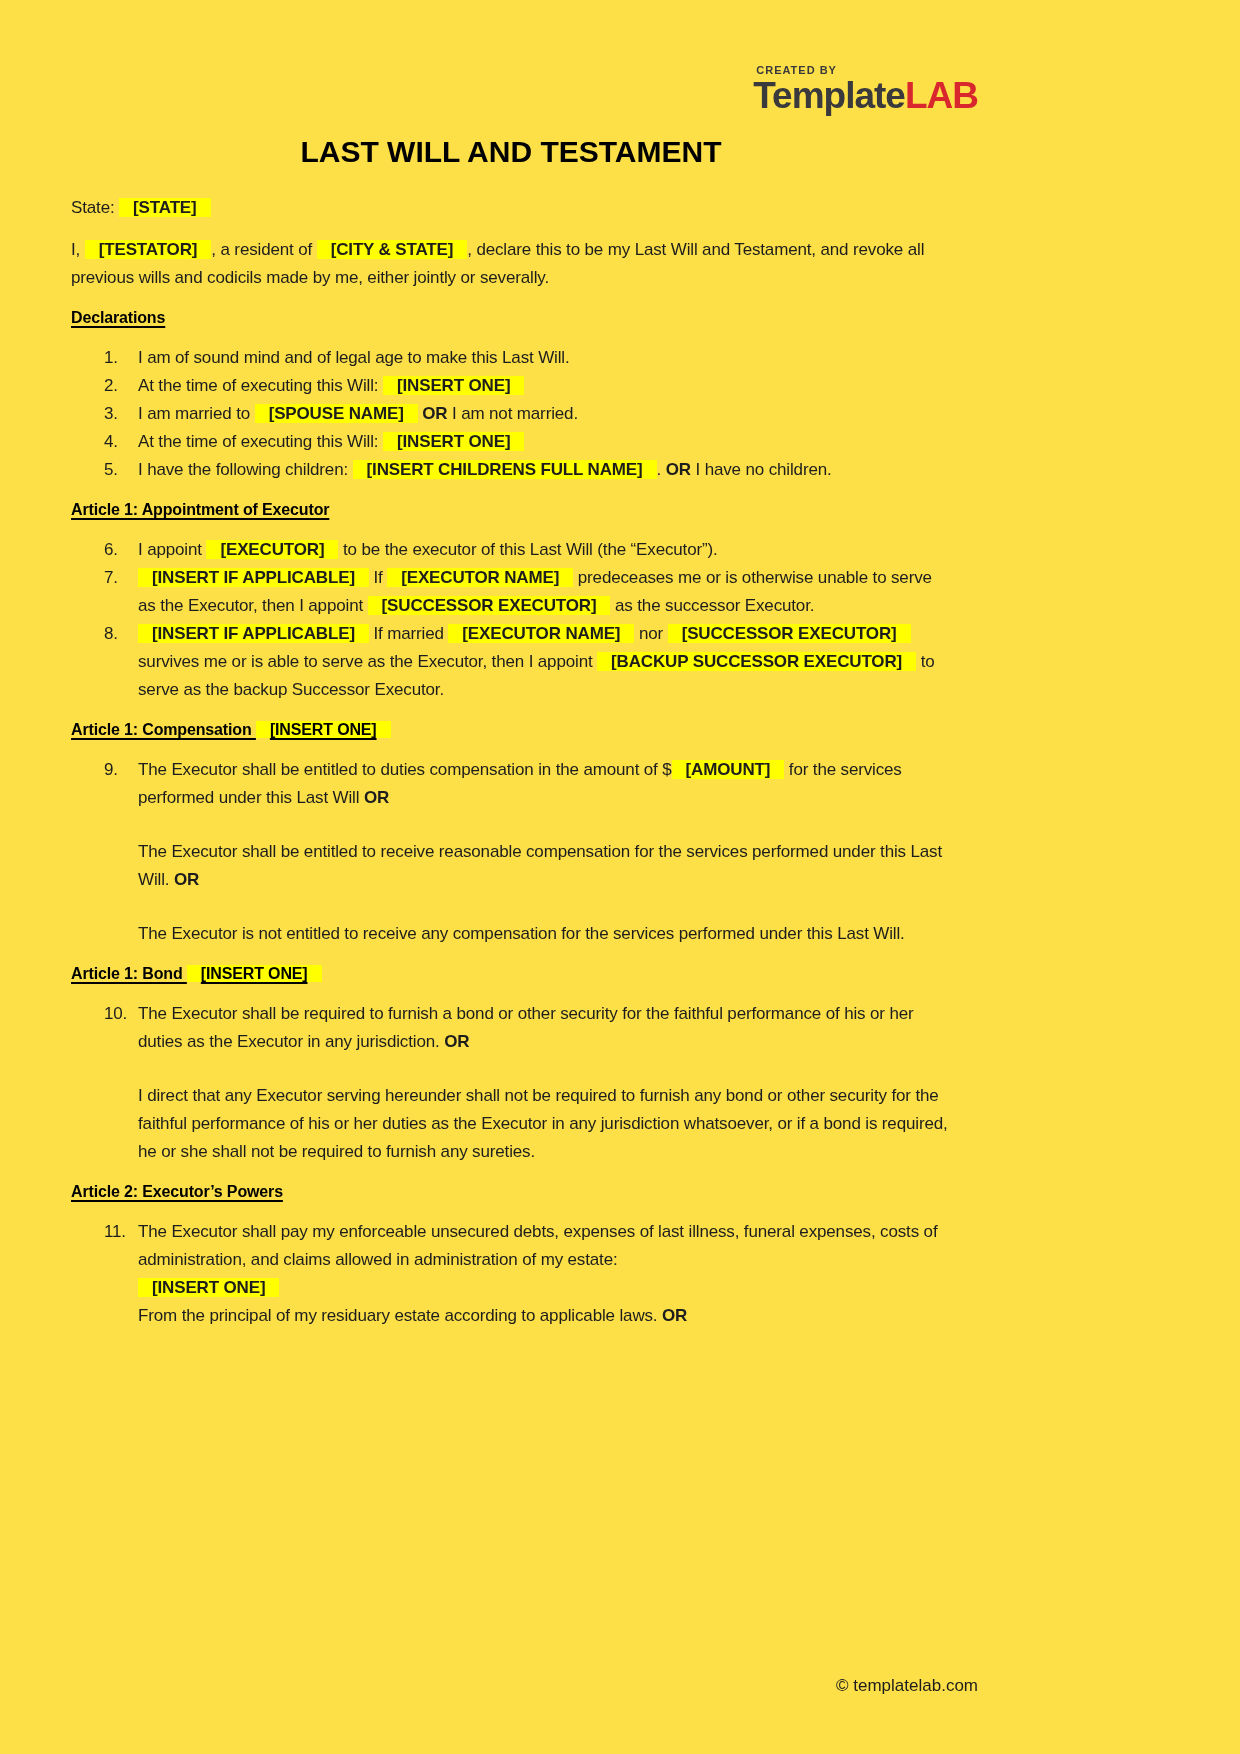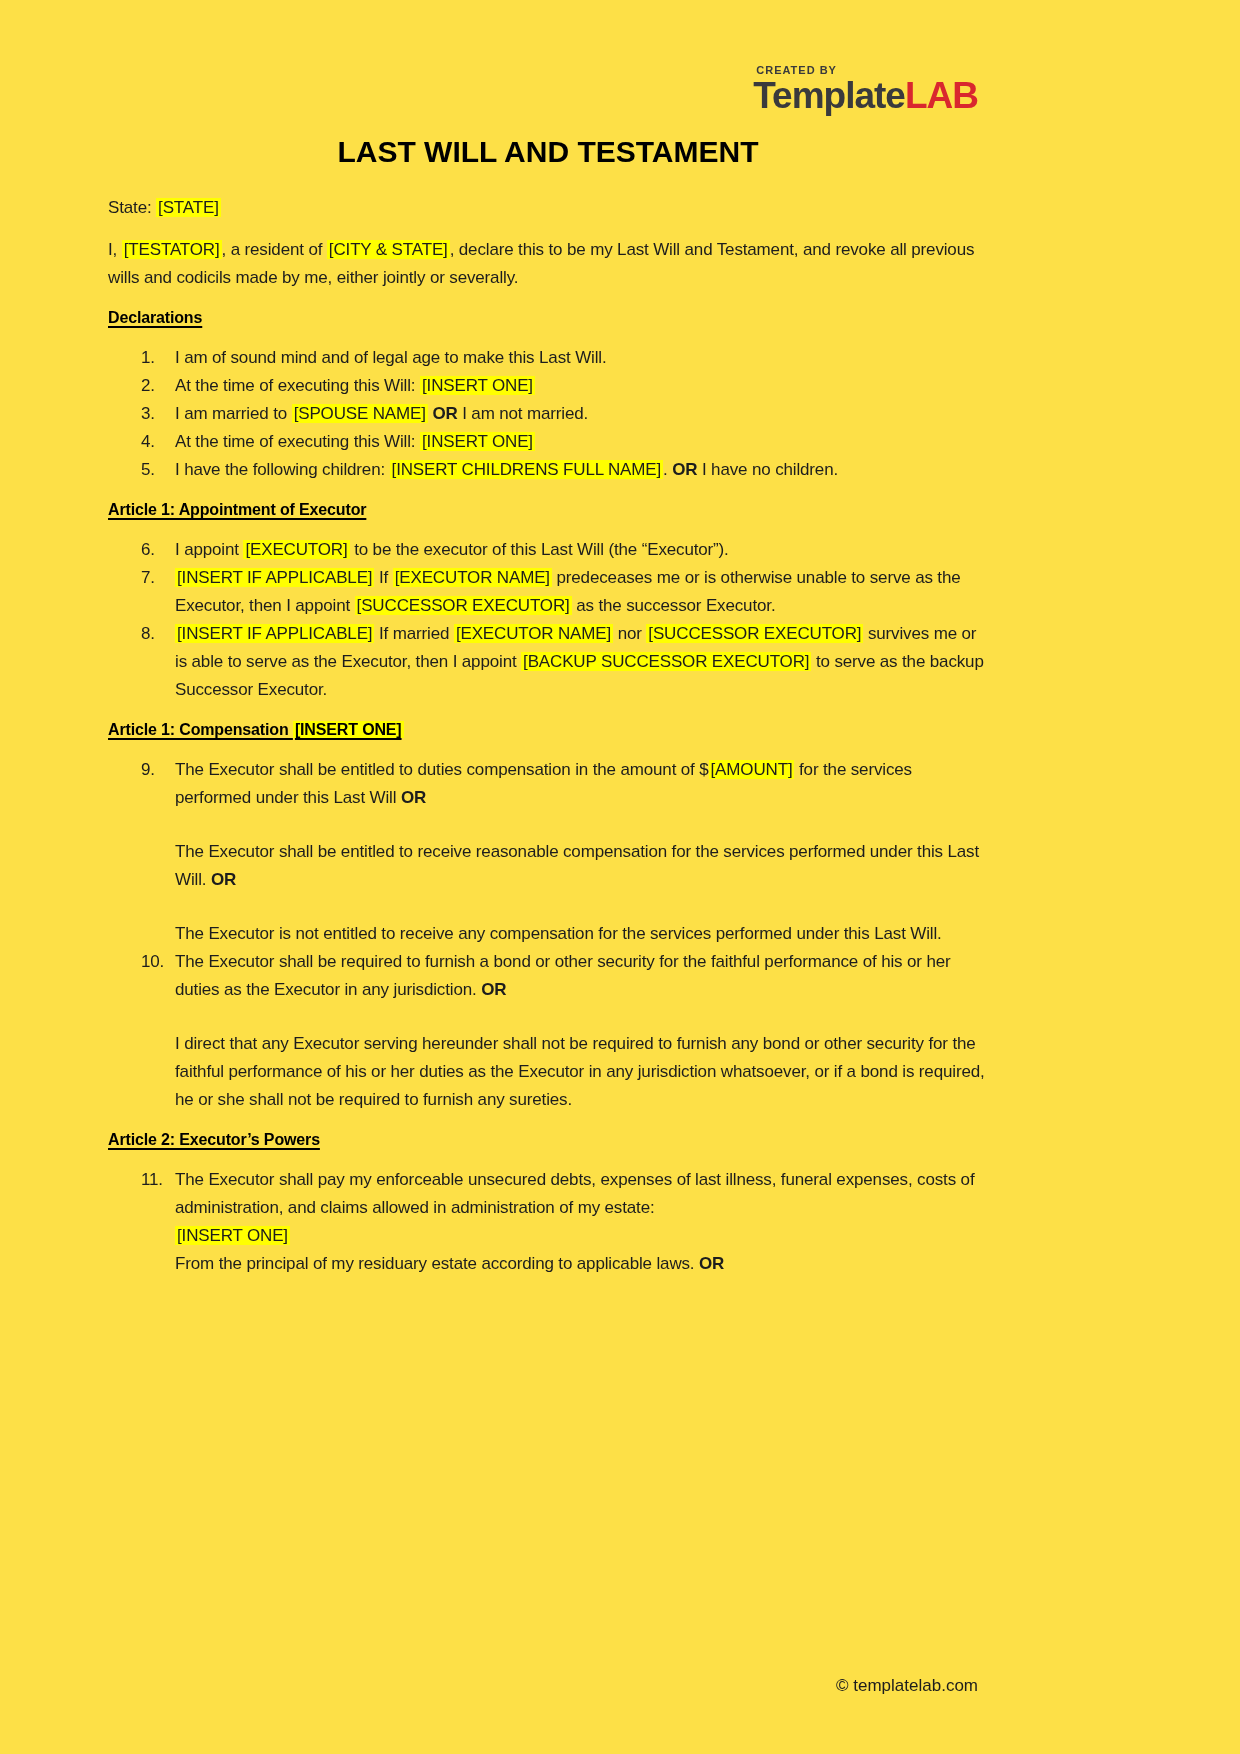--- a/index.html
+++ b/index.html
@@ -21,21 +21,21 @@
   .created-by {
     font-size: 11px; font-weight: bold; letter-spacing: 1px;
     color: #3a3a3c; margin-left: 3px; margin-bottom: 1px;
   }
   .brand { font-size: 37px; font-weight: bold; line-height: 1.05; letter-spacing: -1px; }
   .brand-t { color: #3a3a3c; }
   .brand-lab { color: #d9272e; }
   
   .content {
     width: 880px;
-    margin-left: 108px;
+    margin-left: 71px;
     font-size: 17px;
     line-height: 28px;
     letter-spacing: -0.15px;
   }
   .title {
     margin-top: 134px;
     text-align: center;
     font-size: 30px;
     line-height: 36px;
     font-weight: bold;
@@ -53,21 +53,21 @@
     margin: 12px 0;
     text-decoration: underline;
     text-decoration-thickness: 1.5px;
     text-underline-offset: 3px;
   }
   .list { padding-left: 33px; }
   .li { display: flex; }
   .num { flex: 0 0 34px; width: 34px; }
   .txt { flex: 1; }
   .para { margin-left: 67px; margin-top: 26px; }
-  .hl { background: #ffff00; padding: 0 2px; }
+  .hl { background: #ffff00; padding: 0 14px; font-weight: bold; }
   .b { font-weight: bold; }
   .footer {
     position: absolute;
     top: 1674px;
     right: 262px;
     font-size: 17px;
     line-height: 24px;
     color: #1d1d1d;
   }
 </style>
@@ -135,20 +135,21 @@
 
     <div class="list">
       <div class="li">
           <span class="num">9.</span>
           <span class="txt"><span>The Executor shall be entitled to duties compensation in the amount of $</span><span class="hl">[AMOUNT]</span><span> for the services performed under this Last Will </span><span class="b">OR</span></span>
         </div>
     </div>
     <p class="para"><span>The Executor shall be entitled to receive reasonable compensation for the services performed under this Last Will. </span><span class="b">OR</span></p>
     <p class="para"><span>The Executor is not entitled to receive any compensation for the services performed under this Last Will.</span></p>
 
+    <h2><span>Article 1: Bond </span><span class="hl">[INSERT ONE]</span></h2>
 
     <div class="list">
       <div class="li">
           <span class="num">10.</span>
           <span class="txt"><span>The Executor shall be required to furnish a bond or other security for the faithful performance of his or her duties as the Executor in any jurisdiction. </span><span class="b">OR</span></span>
         </div>
     </div>
     <p class="para"><span>I direct that any Executor serving hereunder shall not be required to furnish any bond or other security for the faithful performance of his or her duties as the Executor in any jurisdiction whatsoever, or if a bond is required, he or she shall not be required to furnish any sureties.</span></p>
 
     <h2>Article 2: Executor’s Powers</h2>

